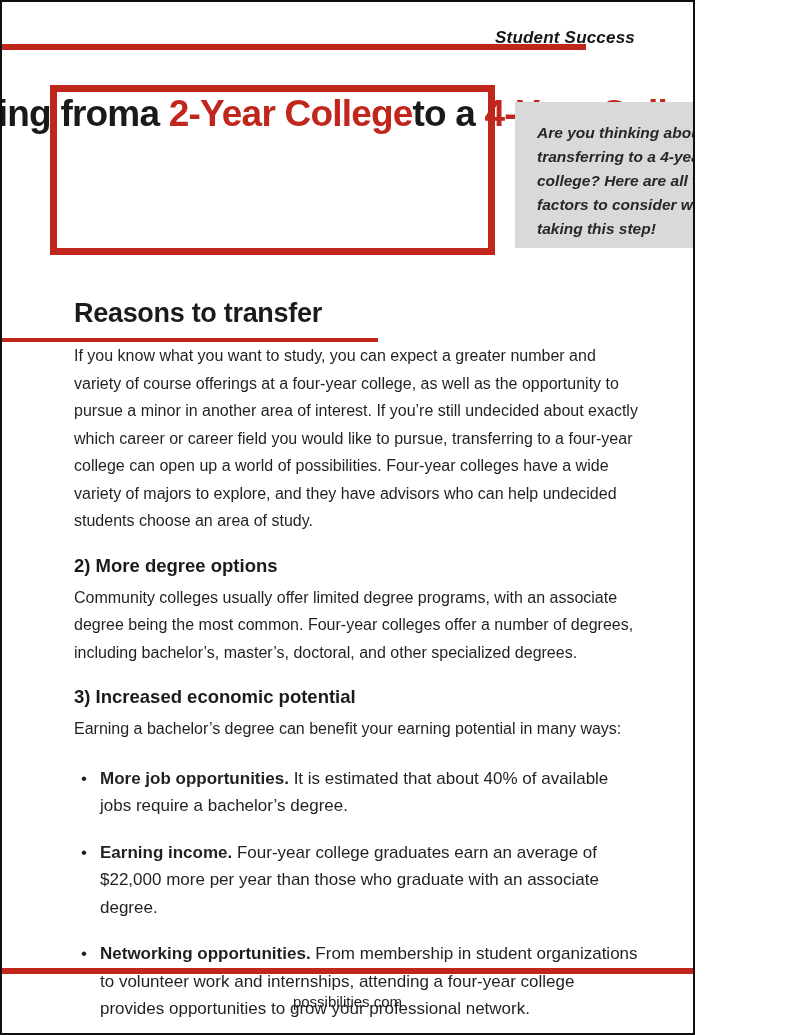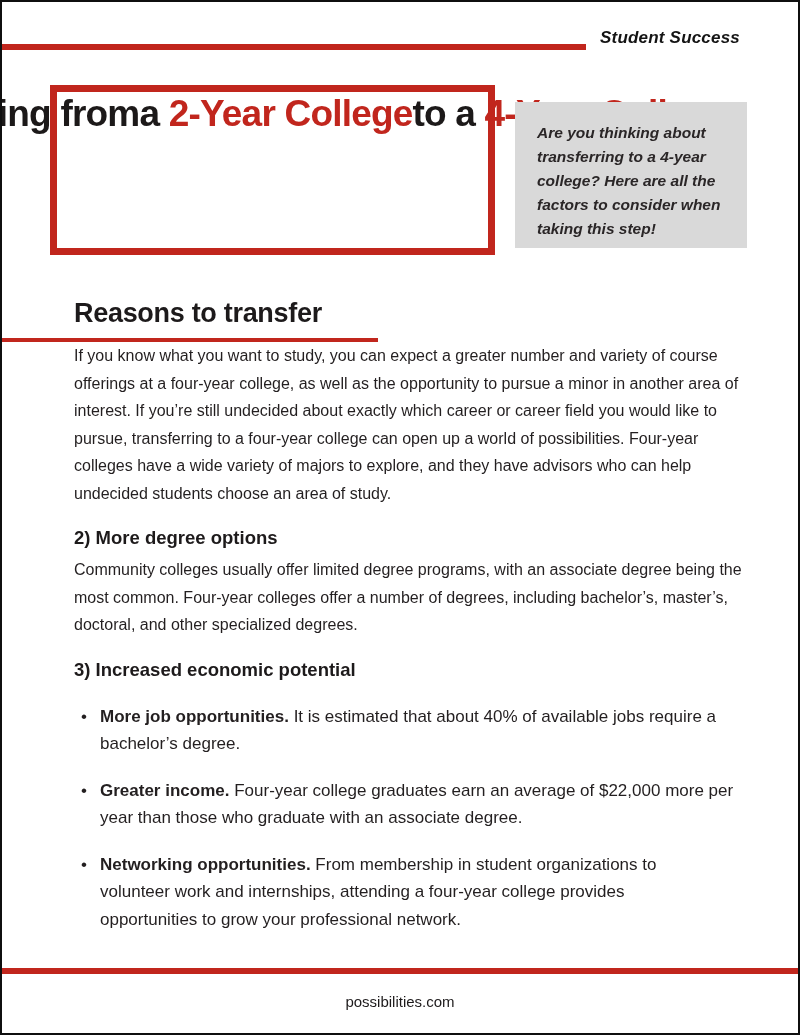--- a/index.html
+++ b/index.html
@@ -1,18 +1,18 @@
 <!DOCTYPE html>
 <html style="--accent: #c1261d; --callout-bg: #d9d9d9; --ink: #231f20;"><head>
 <meta charset="utf-8">
 <style>
   :root { --accent:#c1261d; --callout-bg:#d9d9d9; --ink:#231f20; }
   html,body { margin:0; padding:0; background:#fff; }
   .page {
-    position:relative; width:800px; height:1035px; box-sizing:border-box;
+    position:relative; width:695px; height:1035px; box-sizing:border-box;
     background:#fff; border:2px solid #0f0f0f; overflow:hidden;
     font-family:"Liberation Sans", sans-serif; color:var(--ink);
   }
 
   
   .top-rule { position:absolute; top:42px; left:0; width:584px; height:6px; background:var(--accent); }
   .brand {
     position:absolute; top:26px; right:58px;
     font-size:17px; font-weight:bold; font-style:italic; color:#141414; letter-spacing:0.2px;
   }
@@ -78,27 +78,28 @@
       <p class="body">If you know what you want to study, you can expect a greater number and variety of course offerings at a four-year college, as well as the opportunity to pursue a minor in another area of interest. If you’re still undecided about exactly which career or career field you would like to pursue, transferring to a four-year college can open up a world of possibilities. Four-year colleges have a wide variety of majors to explore, and they have advisors who can help undecided students choose an area of study.</p>
     </div>
 
     <div class="section">
       <h3>2) More degree options</h3>
       <p class="body">Community colleges usually offer limited degree programs, with an associate degree being the most common. Four-year colleges offer a number of degrees, including bachelor’s, master’s, doctoral, and other specialized degrees.</p>
     </div>
 
     <div class="section">
       <h3>3) Increased economic potential</h3>
+      <p class="body">Earning a bachelor’s degree can benefit your earning potential in many ways:</p>
 
       <ul>
         <li>
           <span class="bullet-char">•</span><strong>More job opportunities.</strong> <span>It is estimated that about 40% of available jobs require a bachelor’s degree.</span>
         </li>
         <li>
-          <span class="bullet-char">•</span><strong>Greater income.</strong> <span>Four-year college graduates earn an average of $22,000 more per year than those who graduate with an associate degree.</span>
+          <span class="bullet-char">•</span><strong>Earning income.</strong> <span>Four-year college graduates earn an average of $22,000 more per year than those who graduate with an associate degree.</span>
         </li>
         <li class="last">
           <span class="bullet-char">•</span><strong>Networking opportunities.</strong> <span>From membership in student organizations to volunteer work and internships, attending a four-year college provides opportunities to grow your professional network.</span>
         </li>
       </ul>
     </div>
   </main>
 
   <div class="footer-rule"></div>
   <div class="footer-text">possibilities.com</div>

